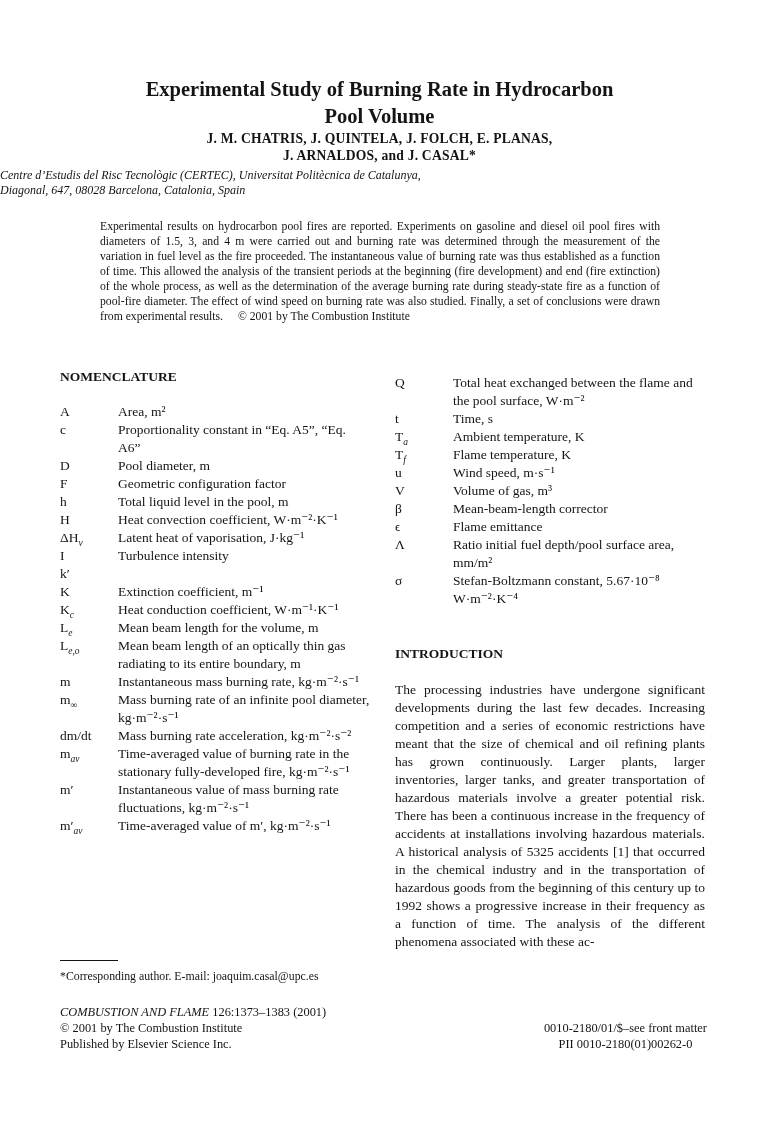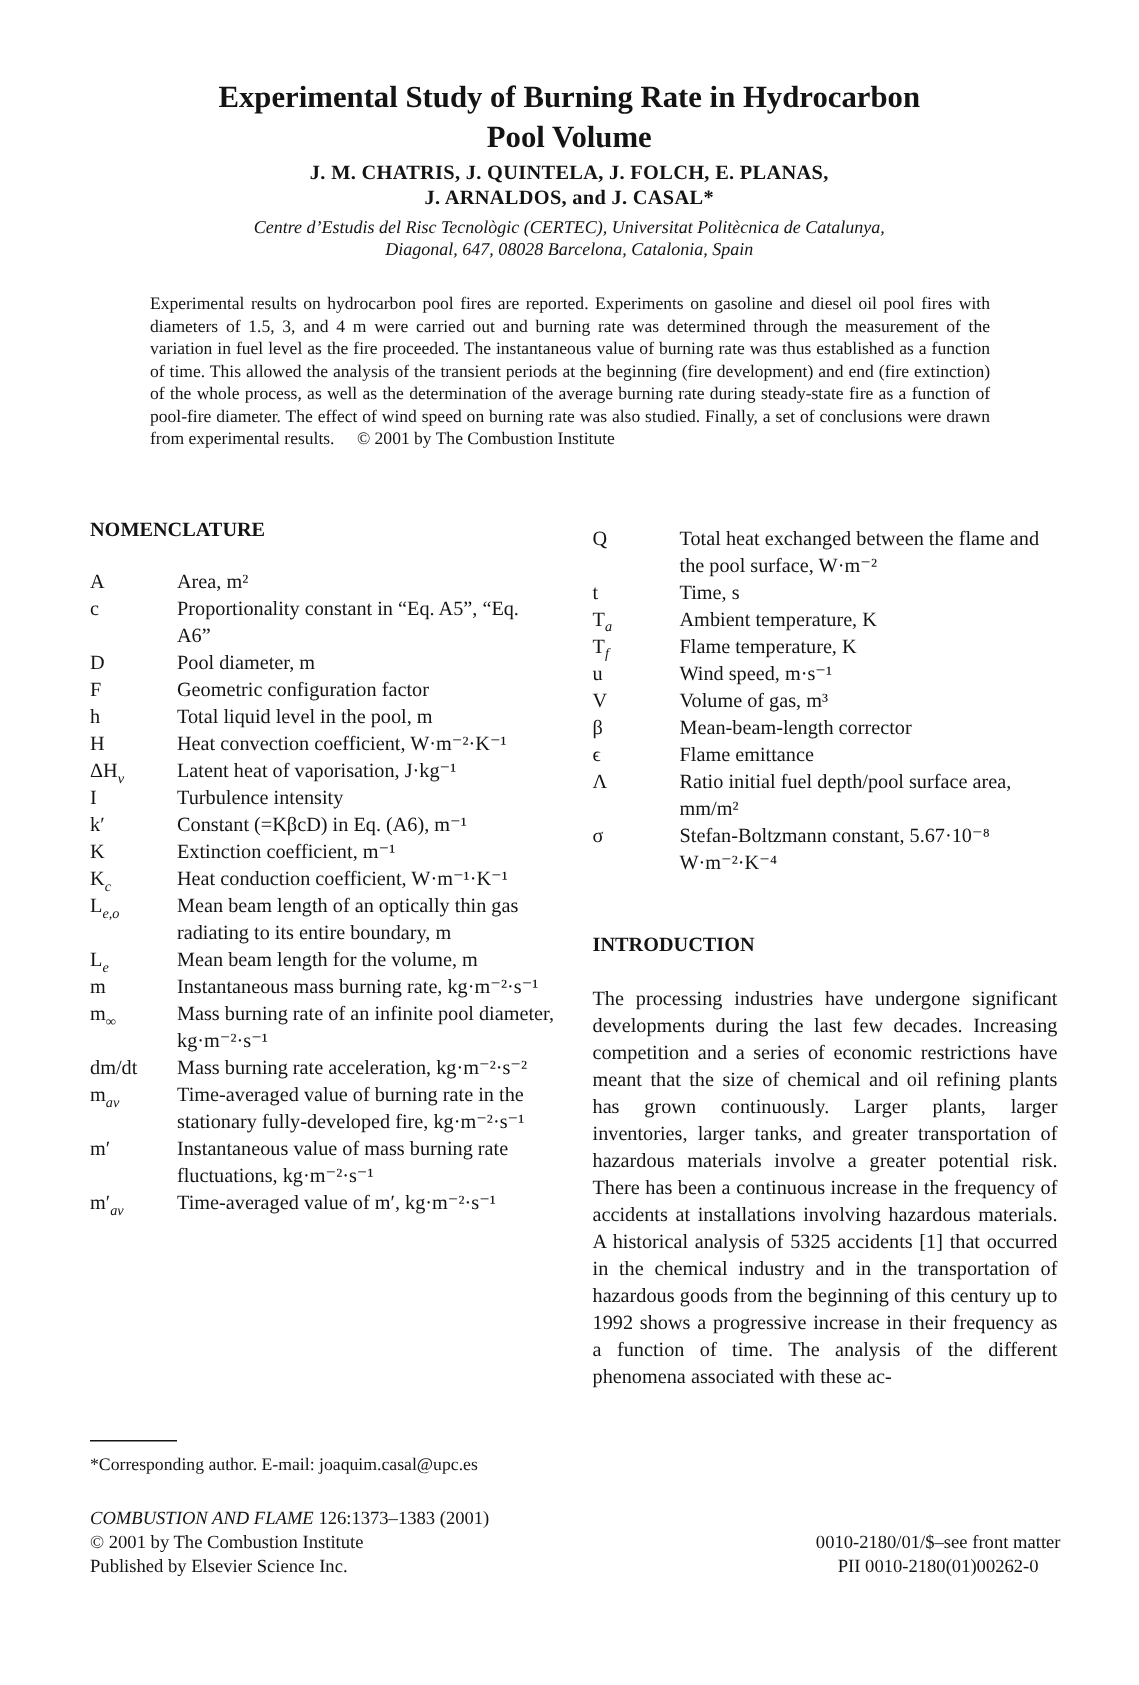--- a/index.html
+++ b/index.html
@@ -6,36 +6,35 @@
   .page {
     position:relative;
     width:759px; height:1123px;
     background:#ffffff;
     color:#141414;
     font-family:"Liberation Serif","DejaVu Serif",serif;
     overflow:hidden;
     margin:0 auto;
   }
   .title {
-    padding-top:52px;
+    padding-top:76px;
     text-align:center;
     font-size:20.5px;
     font-weight:bold;
     line-height:27px;
   }
   .authors {
     text-align:center;
     font-size:13.6px;
     font-weight:bold;
     line-height:17px;
     letter-spacing:0.2px;
   }
   .affil {
     margin-top:4px;
-    text-align:center;
     font-style:italic;
     font-size:12px;
     line-height:15px;
   }
   .abstract {
     margin:21px 99px 0 100px;
     font-size:11.7px;
     line-height:15px;
     text-align:justify;
   }
@@ -129,37 +128,36 @@
         <div class="nrow">
             <span class="nsym"><span>ΔH</span><sub>v</sub></span>
             <span class="ndef">Latent heat of vaporisation, J·kg⁻¹</span>
           </div>
         <div class="nrow">
             <span class="nsym"><span>I</span><sub></sub></span>
             <span class="ndef">Turbulence intensity</span>
           </div>
         <div class="nrow">
             <span class="nsym"><span>k′</span><sub></sub></span>
-            <span class="ndef">Constant (=KβcD) in Eq. (A6), m⁻¹</span>
           </div>
         <div class="nrow">
             <span class="nsym"><span>K</span><sub></sub></span>
             <span class="ndef">Extinction coefficient, m⁻¹</span>
           </div>
         <div class="nrow">
             <span class="nsym"><span>K</span><sub>c</sub></span>
             <span class="ndef">Heat conduction coefficient, W·m⁻¹·K⁻¹</span>
           </div>
         <div class="nrow">
+            <span class="nsym"><span>L</span><sub>e</sub></span>
+            <span class="ndef">Mean beam length for the volume, m</span>
+          </div>
+        <div class="nrow">
             <span class="nsym"><span>L</span><sub>e,o</sub></span>
             <span class="ndef">Mean beam length of an optically thin gas radiating to its entire boundary, m</span>
-          </div>
-        <div class="nrow">
-            <span class="nsym"><span>L</span><sub>e</sub></span>
-            <span class="ndef">Mean beam length for the volume, m</span>
           </div>
         <div class="nrow">
             <span class="nsym"><span>m</span><sub></sub></span>
             <span class="ndef">Instantaneous mass burning rate, kg·m⁻²·s⁻¹</span>
           </div>
         <div class="nrow">
             <span class="nsym"><span>m</span><sub>∞</sub></span>
             <span class="ndef">Mass burning rate of an infinite pool diameter, kg·m⁻²·s⁻¹</span>
           </div>
         <div class="nrow">

